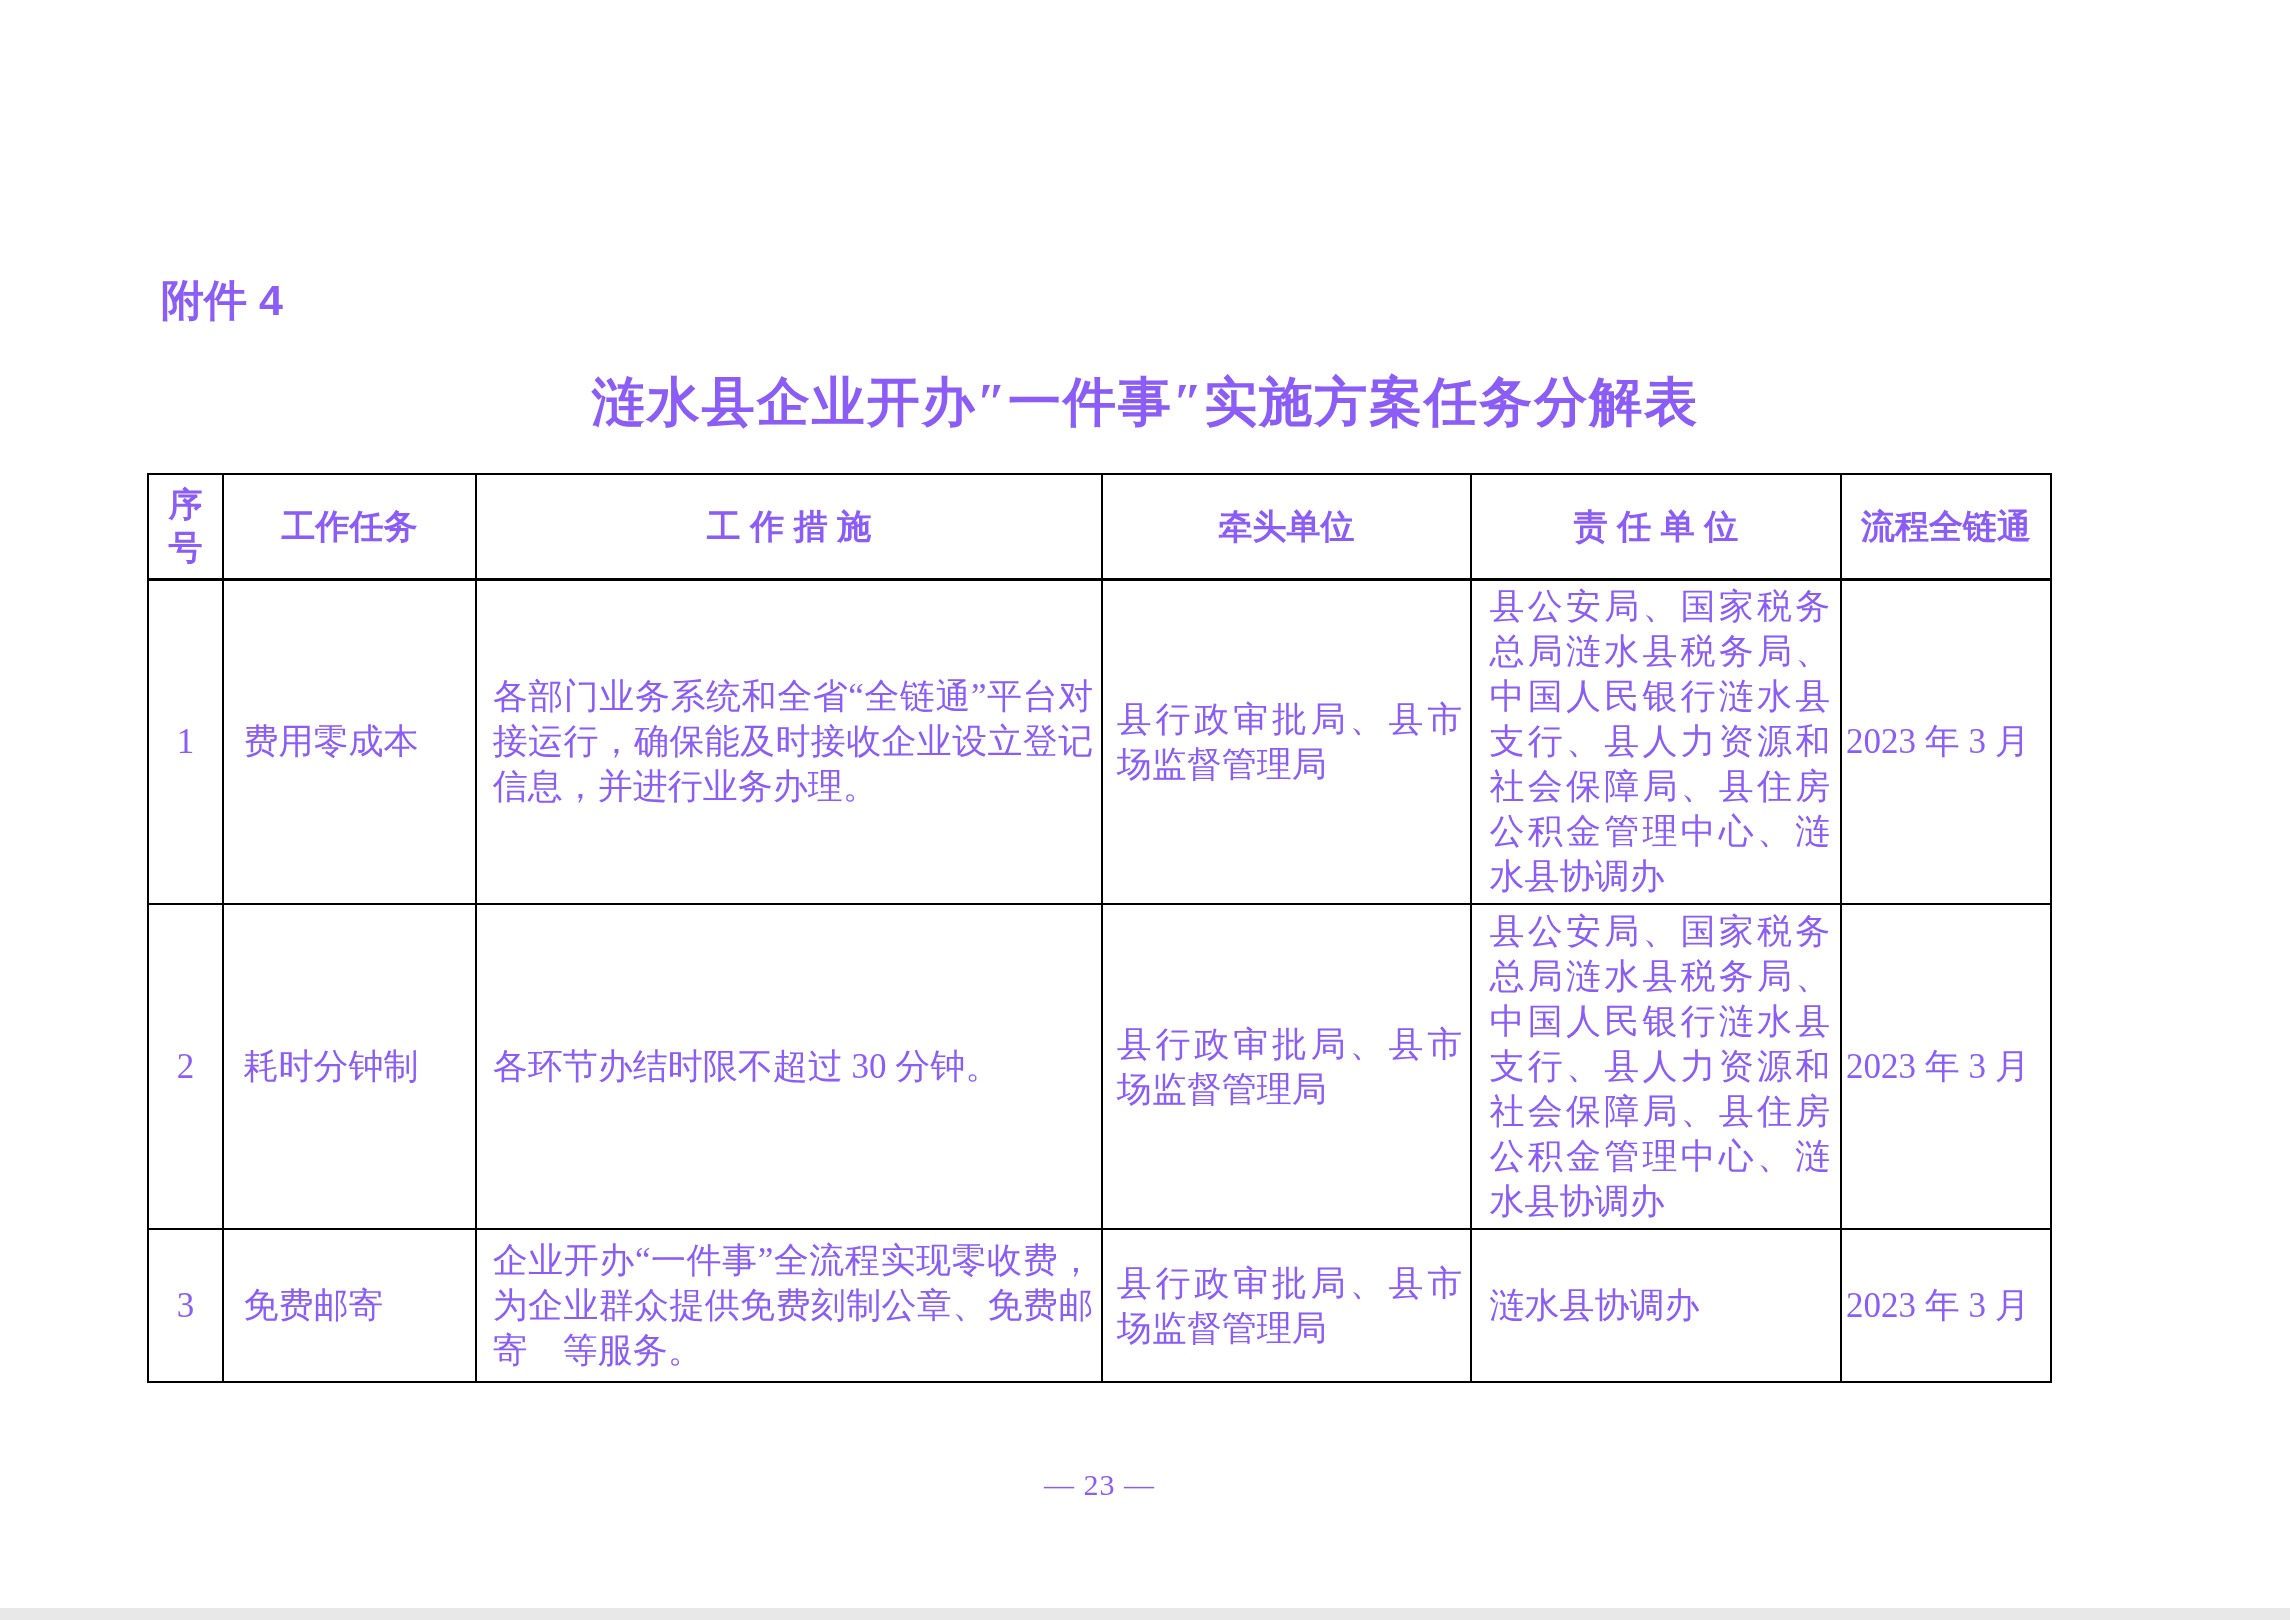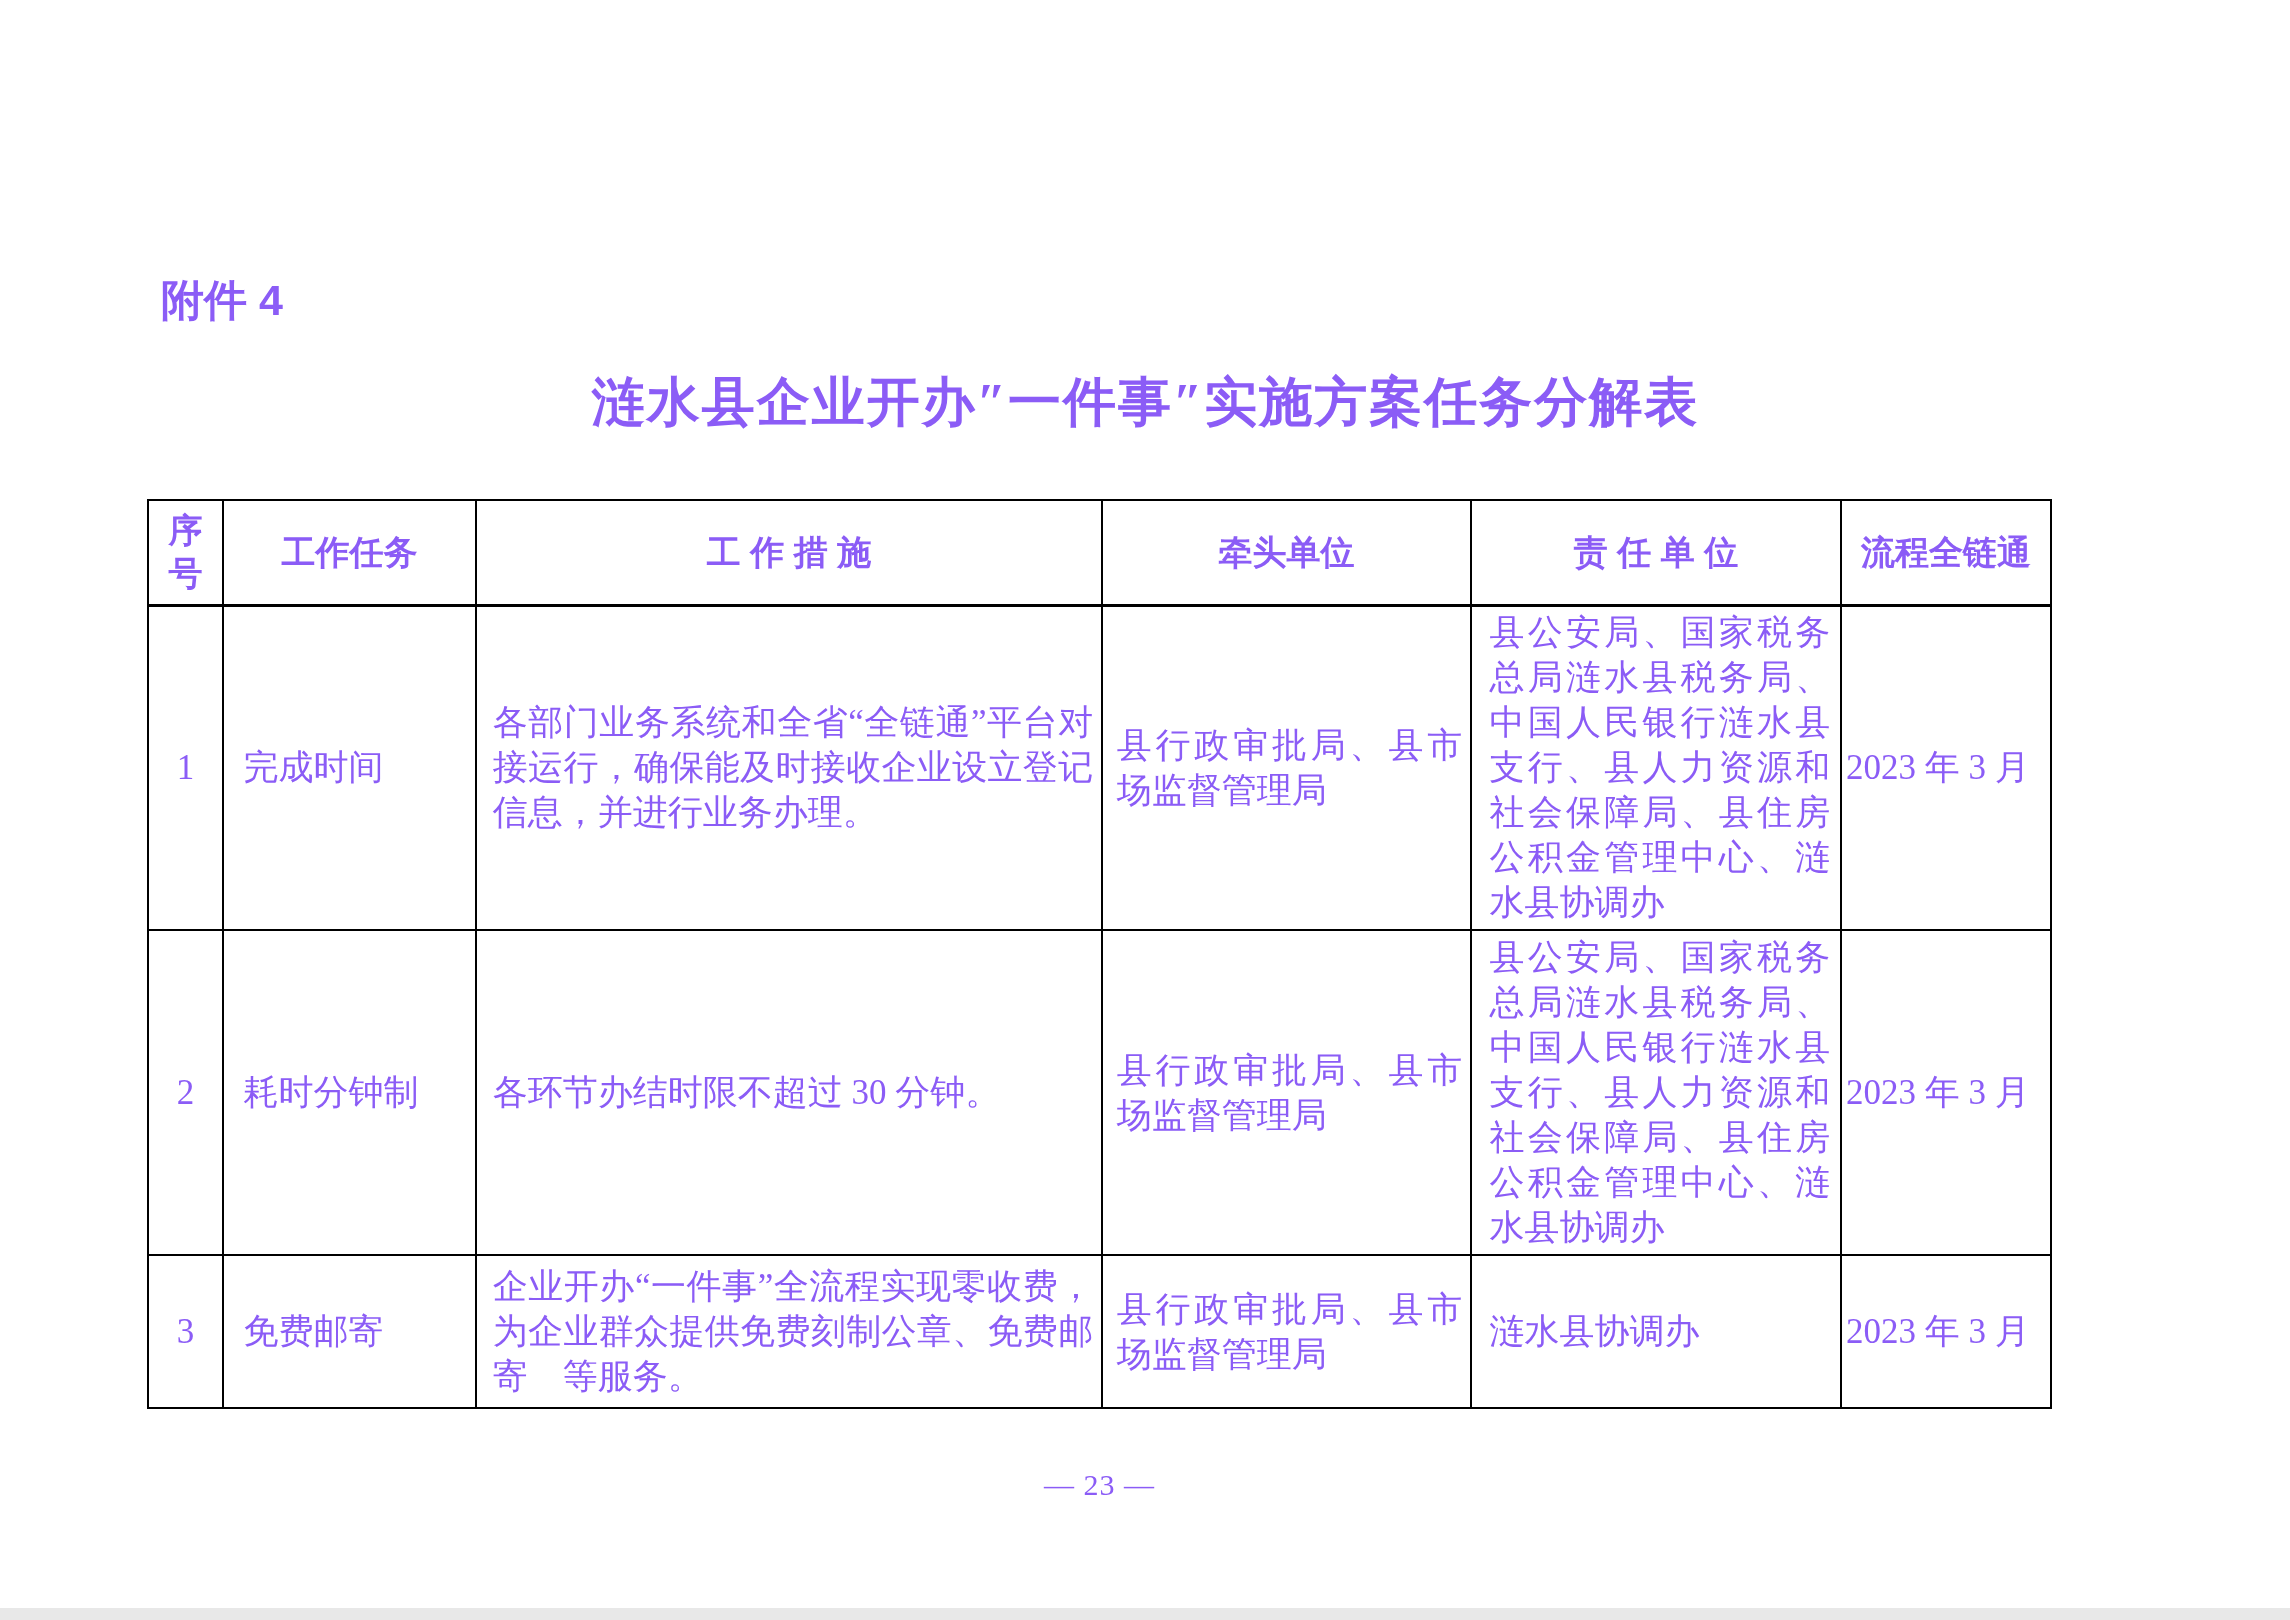--- a/index.html
+++ b/index.html
@@ -30,21 +30,21 @@
     text-align: center;
     font-weight: bold;
     font-size: 53px;
     letter-spacing: 2px;
     line-height: 1.15;
     font-family: "Liberation Serif", "DejaVu Serif", serif;
   }
   table.tasks {
     position: absolute;
     left: 147px;
-    top: 499px;
+    top: 473px;
     width: 1903px;
     border-collapse: collapse;
     table-layout: fixed;
     border: 2.9px solid #000;
   }
   .tasks th, .tasks td {
     border: 2px solid #000;
     vertical-align: middle;
     overflow: hidden;
   }
@@ -105,21 +105,21 @@
         <th>工作任务</th>
         <th>工 作 措 施</th>
         <th>牵头单位</th>
         <th>责 任 单 位</th>
         <th>流程全链通</th>
       </tr>
     </thead>
     <tbody>
       <tr class="row-1">
         <td class="c-num">1</td>
-        <td class="c-task">完成时间</td>
+        <td class="c-task">费用零成本</td>
         <td class="c-measures">各部门业务系统和全省“全链通”平台对接运行，确保能及时接收企业设立登记信息，并进行业务办理。</td>
         <td class="c-lead">县行政审批局、县市场监督管理局</td>
         <td class="c-resp">县公安局、国家税务总局涟水县税务局、中国人民银行涟水县支行、县人力资源和社会保障局、县住房公积金管理中心、涟水县协调办</td>
         <td class="c-deadline">2023 年 3 月</td>
       </tr>
       <tr class="row-2">
         <td class="c-num">2</td>
         <td class="c-task">耗时分钟制</td>
         <td class="c-measures">各环节办结时限不超过 30 分钟。</td>
         <td class="c-lead">县行政审批局、县市场监督管理局</td>

